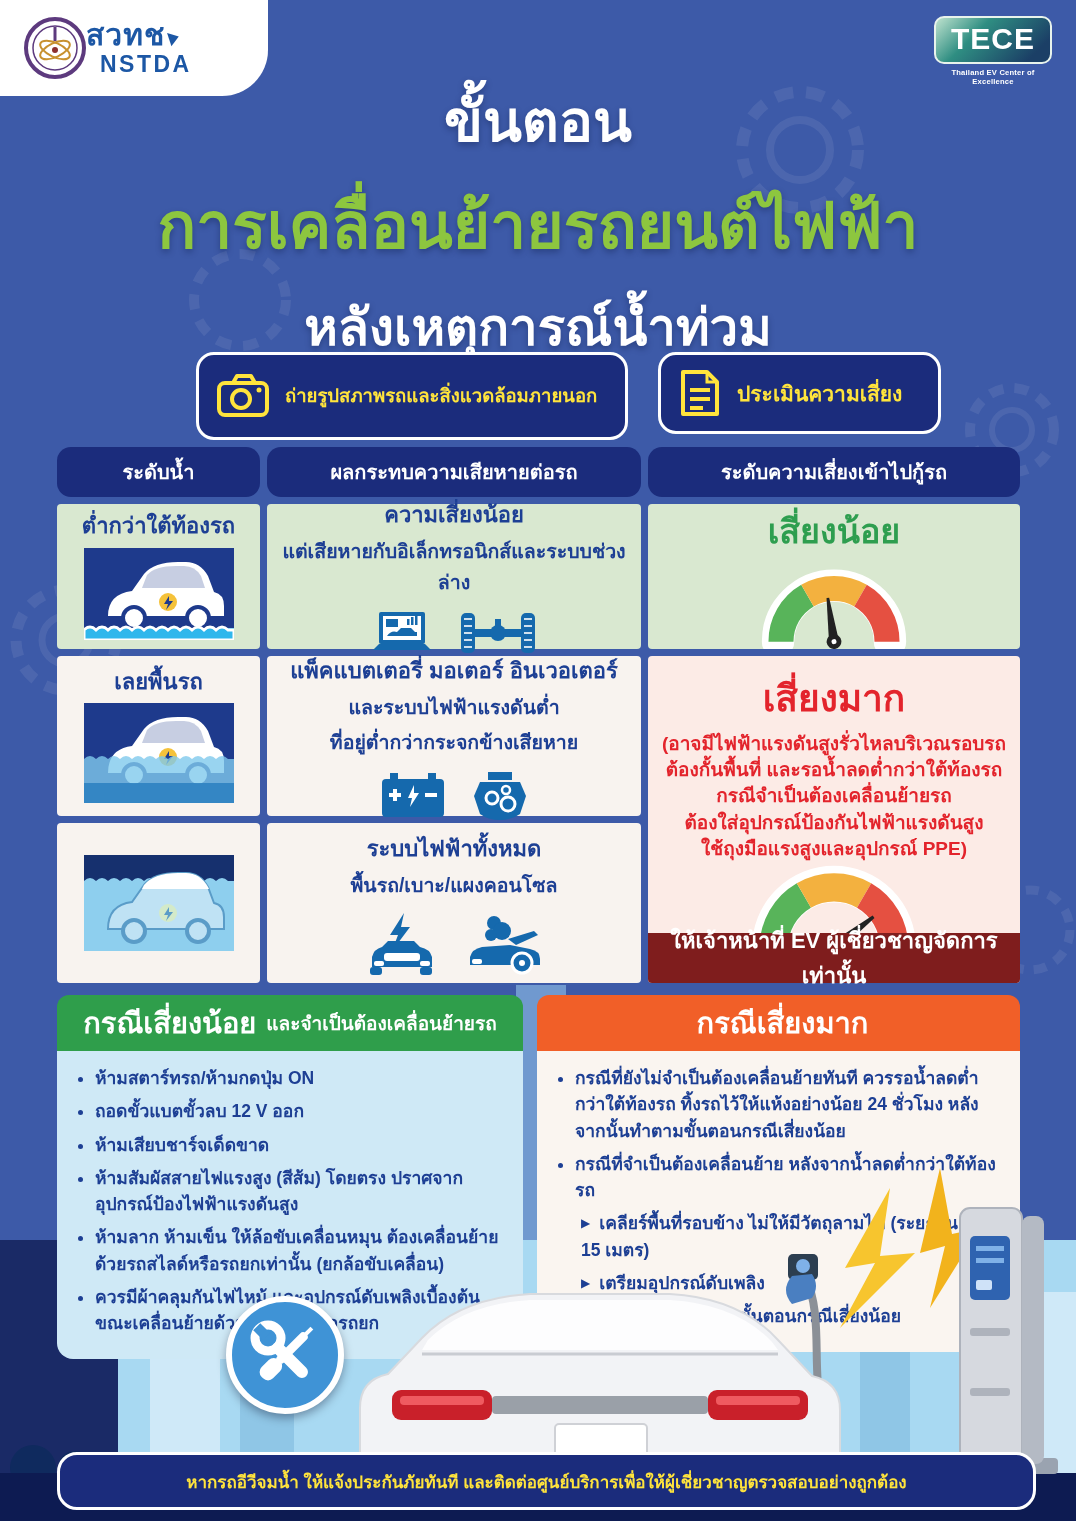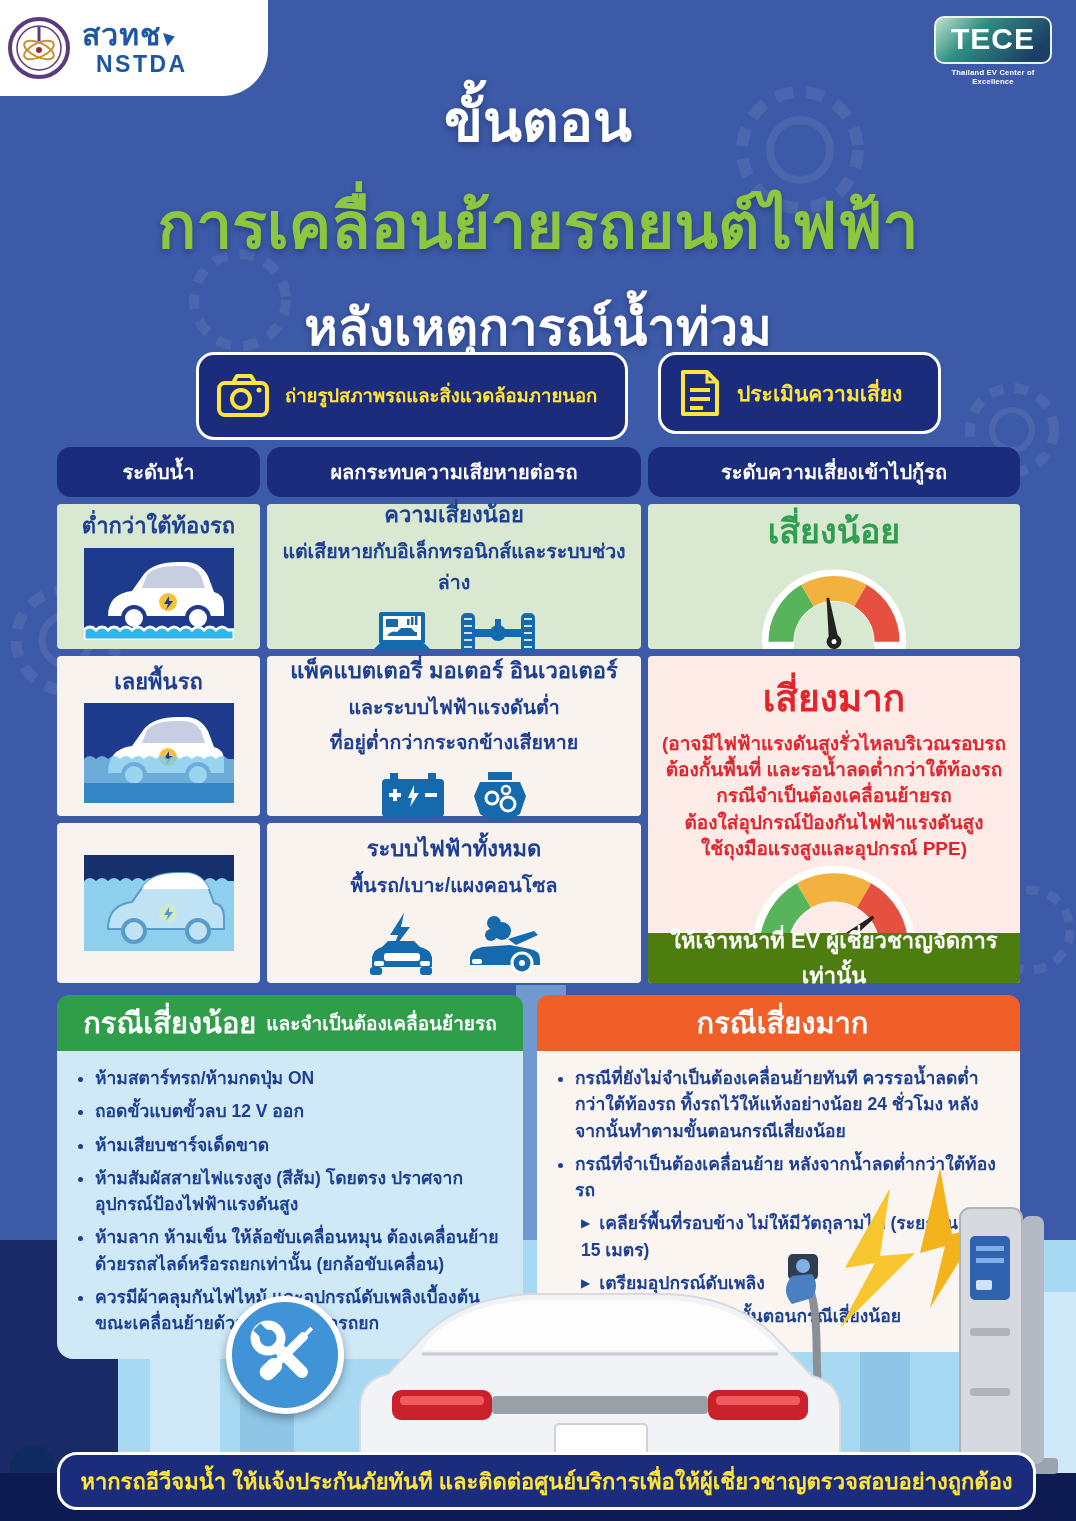--- a/index.html
+++ b/index.html
@@ -2,21 +2,21 @@
 <html><head>
 <meta charset="utf-8">
 <style>
   html,body{margin:0;padding:0;background:#22306b;}
   .page{position:relative;width:1076px;height:1521px;overflow:hidden;
         background:#3d5aa8;font-family:"Liberation Sans","DejaVu Sans",sans-serif;}
   
   .gears{position:absolute;inset:0;z-index:0;pointer-events:none;}
   
   .logo-plate{position:absolute;left:0;top:0;width:268px;height:96px;background:#fff;
-              border-radius:0 0 46px 0;display:flex;align-items:center;gap:12px;padding-left:8px;
+              border-radius:0 0 46px 0;display:flex;align-items:center;padding-left:24px;
               box-sizing:border-box;z-index:5;}
   .nstda-text{line-height:1;}
   .nstda-thai{color:#1c57a5;font-weight:800;font-size:30px;letter-spacing:1px;}
   .nstda-flag{display:inline-block;width:0;height:0;border-left:10px solid #1c57a5;
               border-top:7px solid transparent;border-bottom:7px solid transparent;
               margin-left:4px;transform:rotate(-18deg);}
   .nstda-latin{color:#1c57a5;font-weight:800;font-size:23px;letter-spacing:2.5px;margin:3px 0 0 14px;}
   .tece{position:absolute;right:24px;top:16px;width:118px;text-align:center;z-index:5;}
   .tece-box{display:block;border-radius:10px;padding:4px 0 6px;
             background:linear-gradient(135deg,#bfe3cf 0%,#2f8e82 35%,#1b3f66 85%);
@@ -47,21 +47,21 @@
   .cell.white{background:#f8f3ef;}
   .cell .lvl{color:#1d3f94;font-weight:700;font-size:22px;line-height:1.2;margin-bottom:8px;}
   .cell .imp1{color:#1d3f94;font-weight:700;font-size:22px;}
   .cell .imp2{color:#1d3f94;font-weight:700;font-size:19.5px;margin-top:4px;}
   .iconrow{display:flex;gap:26px;align-items:center;margin-top:12px;}
   .risk-low-label{color:#2e9e4f;font-weight:800;font-size:34px;margin-bottom:10px;}
   .cell.pink{background:#fcebe6;grid-column:3;grid-row:3/5;position:relative;
              justify-content:flex-start;padding-top:12px;box-sizing:border-box;}
   .risk-high-label{color:#e3242c;font-weight:800;font-size:37px;}
   .risk-high-details{color:#e3242c;font-weight:700;font-size:19px;line-height:1.38;margin-top:4px;}
-  .risk-banner{position:absolute;left:0;right:0;bottom:0;height:50px;background:#4d7c0f;
+  .risk-banner{position:absolute;left:0;right:0;bottom:0;height:50px;background:#7f1d1d;
                color:#fff;font-weight:700;font-size:22px;display:flex;align-items:center;
                justify-content:center;border-radius:0 0 4px 4px;}
   
   .panel{position:absolute;z-index:4;}
   .panel-head{height:56px;display:flex;align-items:center;justify-content:center;gap:10px;
               border-radius:12px 12px 0 0;color:#fff;}
   .panel-head .big{font-size:29px;font-weight:800;}
   .panel-head .small{font-size:19px;font-weight:700;}
   .panel-low{left:57px;top:995px;width:466px;}
   .panel-low .panel-head{background:#2f9e4b;}
@@ -86,21 +86,21 @@
   .city.d{background:#8fc6e6;}
   .ground{position:absolute;left:0;right:0;bottom:0;height:48px;background:#0d1b52;}
   .tree{position:absolute;width:46px;height:46px;border-radius:50%;background:#0f2a5e;bottom:30px;}
   .illus{position:absolute;left:300px;top:1158px;z-index:6;}
   .badge{position:absolute;left:226px;top:1296px;width:118px;height:118px;border-radius:50%;
          background:#3f93d6;border:6px solid #fff;box-sizing:border-box;z-index:7;
          display:flex;align-items:center;justify-content:center;box-shadow:0 4px 10px rgba(0,0,30,.35);}
   
   .footer-bar{position:absolute;left:57px;right:40px;top:1452px;height:58px;background:#1b2c7c;
               border:3px solid #fff;border-radius:20px;display:flex;align-items:center;
-              justify-content:center;color:#ffe43c;font-weight:700;font-size:22px;z-index:10;
+              justify-content:center;color:#ffe43c;font-weight:700;font-size:17px;z-index:10;
               box-sizing:border-box;white-space:nowrap;}
 </style>
 </head>
 <body>
 
 <div class="page">
 
   <svg class="gears" width="1076" height="1521">
     <g stroke="rgba(255,255,255,0.08)" fill="none">
       <circle cx="800" cy="150" r="58" stroke-width="12" stroke-dasharray="18 13"></circle>

